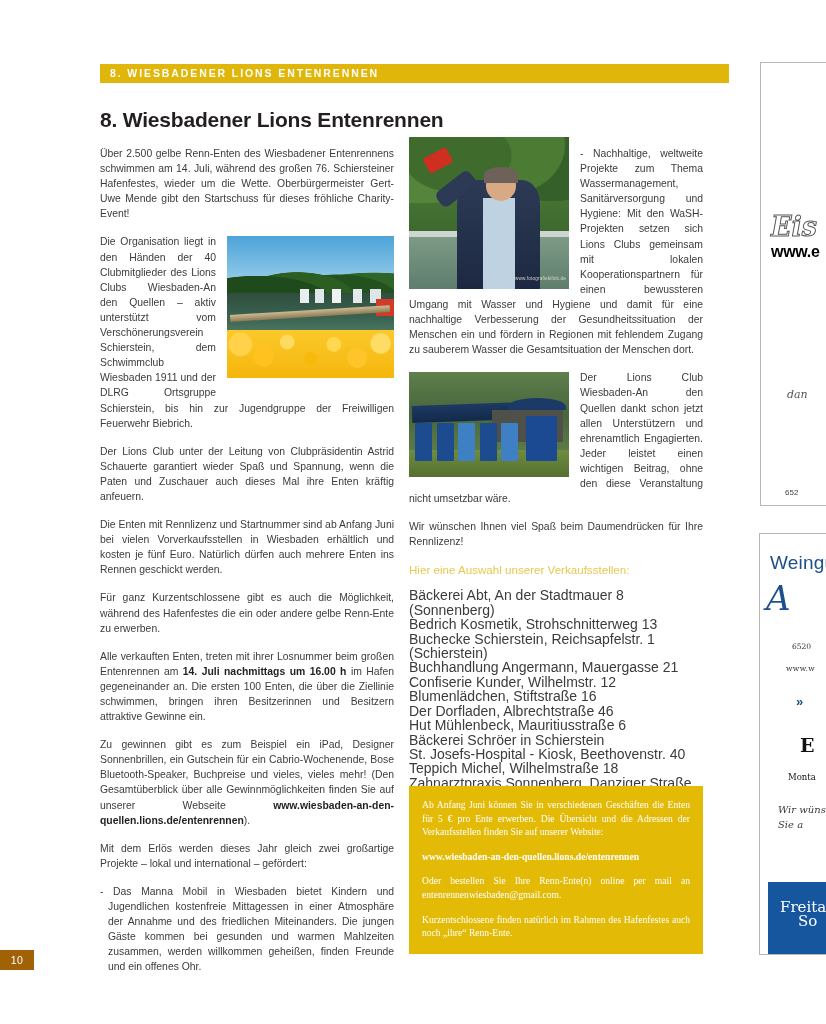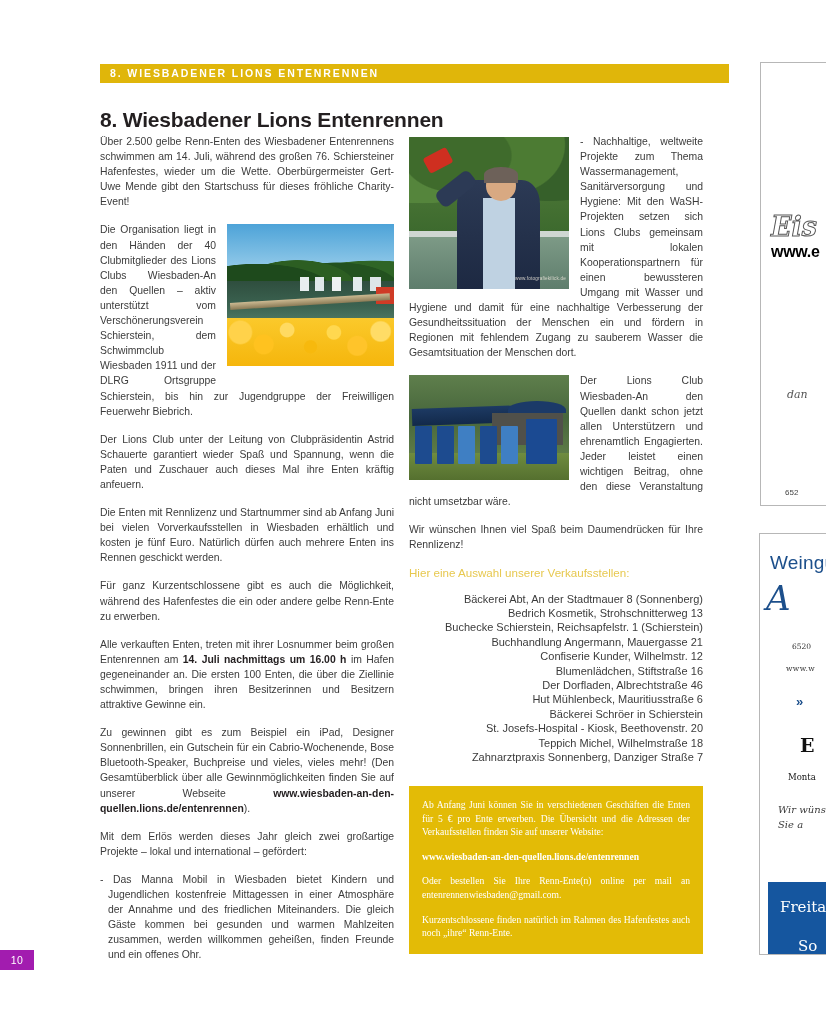--- a/index.html
+++ b/index.html
@@ -62,21 +62,21 @@
     width: 294px;
     font-size: 10.4px;
     line-height: 15.1px;
     text-align: justify;
     color: #3b3b3b;
   }
   .col.left { left: 100px; }
   .col.right { left: 409px; }
 
   .col p {
-    margin: 0 0 13px 0;
+    margin: 12px 0 13px 0;
   }
   .col p:last-child { margin-bottom: 0; }
 
   .col b, .col strong { font-weight: bold; color: #231f20; }
 
   .hang {
     padding-left: 8px;
     text-indent: -8px;
   }
 
@@ -243,23 +243,23 @@
     font-size: 11.6px;
     font-weight: normal;
     margin: 3px 0 11px 0;
   }
 
   
   .vk-list {
     list-style: none;
     margin: 0 0 14px 0;
     padding: 0;
-    font-size: 11px;
+    font-size: 14px;
     line-height: 14.4px;
-    text-align: right;
+    text-align: left;
     color: #3b3b3b;
   }
 
   
   .info-box {
     position: absolute;
     left: 409px;
     top: 786px;
     width: 294px;
     box-sizing: border-box;
@@ -353,32 +353,32 @@
   }
   .ad-wein-banner {
     position: absolute; left: 8px; bottom: 0; right: 0; height: 72px;
     background: #15569f;
   }
   .ad-wein-banner-l1 {
     position: absolute; left: 12px; top: 16px;
     color: #fff; font-family: "DejaVu Serif", serif; font-size: 15px; white-space: nowrap;
   }
   .ad-wein-banner-l2 {
-    position: absolute; left: 30px; top: 55px;
+    position: absolute; left: 30px; top: 30px;
     color: #fff; font-family: "DejaVu Serif", serif; font-size: 15px; white-space: nowrap;
   }
 
   
   .folio {
     position: absolute;
     left: 0;
     top: 950px;
     width: 34px;
     height: 20px;
-    background: #a21caf;
+    background: #a16207;
   }
   .folio span {
     display: block;
     color: #ffffff;
     font-size: 10.5px;
     line-height: 20px;
     text-align: center;
     letter-spacing: .5px;
   }
 </style>
@@ -414,21 +414,21 @@
     <p>Die Enten mit Rennlizenz und Startnummer sind ab Anfang Juni bei vielen Vorverkaufsstellen in Wiesbaden erhältlich und kosten je fünf Euro. Natürlich dürfen auch mehrere Enten ins Rennen geschickt werden.</p>
 
     <p>Für ganz Kurzentschlossene gibt es auch die Möglichkeit, während des Hafenfestes die ein oder andere gelbe Renn-Ente zu erwerben.</p>
 
     <p><span>Alle verkauften Enten, treten mit ihrer Losnummer beim großen Entenrennen am </span><b>14. Juli nachmittags um 16.00 h</b><span> im Hafen gegeneinander an. Die ersten 100 Enten, die über die Ziellinie schwimmen, bringen ihren Besitzerinnen und Besitzern attraktive Gewinne ein.</span></p>
 
     <p><span>Zu gewinnen gibt es zum Beispiel ein iPad, Designer Sonnenbrillen, ein Gutschein für ein Cabrio-Wochenende, Bose Bluetooth-Speaker, Buchpreise und vieles, vieles mehr! (Den Gesamtüberblick über alle Gewinnmöglichkeiten finden Sie auf unserer Webseite </span><b>www.wiesbaden-an-den-quellen.lions.de/entenrennen</b><span>).</span></p>
 
     <p>Mit dem Erlös werden dieses Jahr gleich zwei großartige Projekte – lokal und international – gefördert:</p>
 
-    <p class="hang">- Das Manna Mobil in Wiesbaden bietet Kindern und Jugendlichen kostenfreie Mittagessen in einer Atmosphäre der Annahme und des friedlichen Miteinanders. Die gleich Gäste kommen bei gesunden und warmen Mahlzeiten zusammen, werden willkommen geheißen, finden Freunde und ein offenes Ohr.</p>
+    <p class="hang">- Das Manna Mobil in Wiesbaden bietet Kindern und Jugendlichen kostenfreie Mittagessen in einer Atmosphäre der Annahme und des friedlichen Miteinanders. Die jungen Gäste kommen bei gesunden und warmen Mahlzeiten zusammen, werden willkommen geheißen, finden Freunde und ein offenes Ohr.</p>
   </div>
 
   <div class="col right">
 
     <div class="photo photo-mayor" style="float:left; shape-outside: none;">
       <div class="mayor-sky"></div>
       <div class="mayor-foliage"></div>
       <div class="mayor-water"></div>
       <div class="mayor-body"></div>
       <div class="mayor-shirt"></div>
@@ -466,21 +466,21 @@
     <ul class="vk-list">
       <li>Bäckerei Abt, An der Stadtmauer 8 (Sonnenberg)</li>
       <li>Bedrich Kosmetik, Strohschnitterweg 13</li>
       <li>Buchecke Schierstein, Reichsapfelstr. 1 (Schierstein)</li>
       <li>Buchhandlung Angermann, Mauergasse 21</li>
       <li>Confiserie Kunder, Wilhelmstr. 12</li>
       <li>Blumenlädchen, Stiftstraße 16</li>
       <li>Der Dorfladen, Albrechtstraße 46</li>
       <li>Hut Mühlenbeck, Mauritiusstraße 6</li>
       <li>Bäckerei Schröer in Schierstein</li>
-      <li>St. Josefs-Hospital - Kiosk, Beethovenstr. 20</li>
+      <li>St. Josefs-Hospital - Kiosk, Beethovenstr. 40</li>
       <li>Teppich Michel, Wilhelmstraße 18</li>
       <li>Zahnarztpraxis Sonnenberg, Danziger Straße 7</li>
     </ul>
   </div>
 
   <div class="info-box">
     <p>Ab Anfang Juni können Sie in verschiedenen Geschäften die Enten für 5 € pro Ente erwerben. Die Übersicht und die Adressen der Verkaufsstellen finden Sie auf unserer Website:</p>
     <p><b>www.wiesbaden-an-den-quellen.lions.de/entenrennen</b></p>
     <p>Oder bestellen Sie Ihre Renn-Ente(n) online per mail an entenrennenwiesbaden@gmail.com.</p>
     <p>Kurzentschlossene finden natürlich im Rahmen des Hafenfestes auch noch „ihre“ Renn-Ente.</p>

